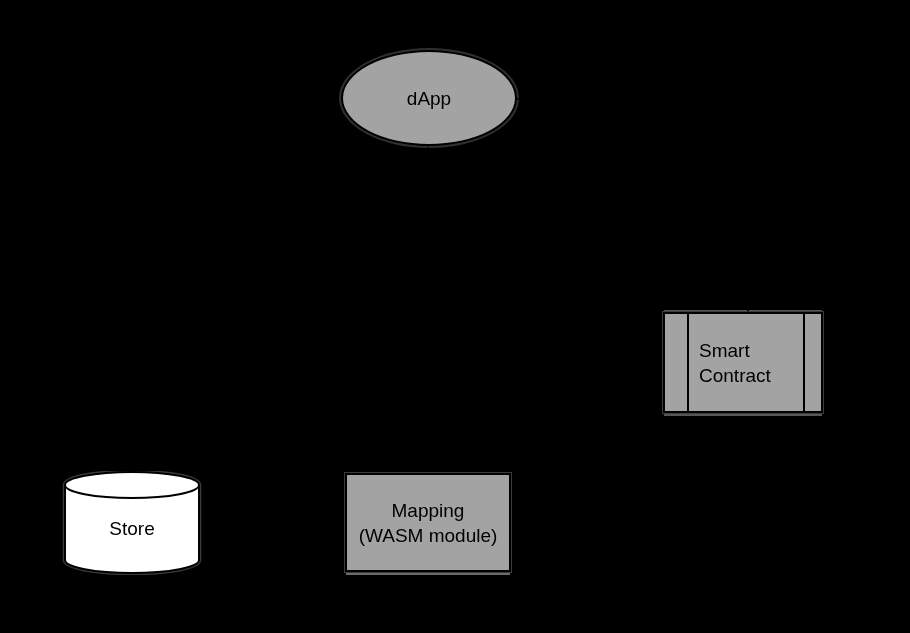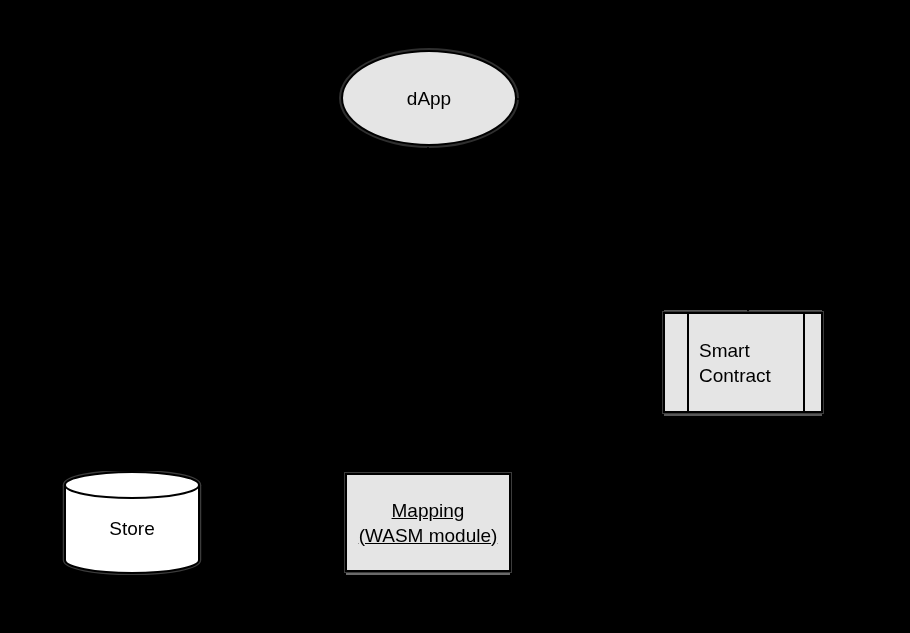--- a/index.html
+++ b/index.html
@@ -23,41 +23,41 @@
     pointer-events: none;
   }
   .edge {
     stroke: #000000;
     stroke-width: 1.5;
     fill: none;
   }
   .node {
     position: absolute;
     box-sizing: border-box;
-    background: #e5e5e5;
+    background: #a3a3a3;
     border: 2px solid #000000;
     color: #000000;
     font-size: 19px;
     line-height: 25px;
     display: flex;
     align-items: center;
     justify-content: center;
     z-index: 2;
     box-shadow: 0 0 0 1px #3c3c3c;
   }
   .label {
     white-space: pre-line;
     text-align: center;
   }
   .ellipse {
     border-radius: 50%;
     box-shadow: 0 0 0 2px #2f2f2f;
   }
   .box-graphql { box-shadow: 0 0 0 1px #3c3c3c, 0 -3px 0 -1px #636363; }
-  .box-mapping { box-shadow: 0 0 0 1px #3c3c3c, 0 4px 0 -1px #6b6b6b; text-decoration: underline; }
+  .box-mapping { box-shadow: 0 0 0 1px #3c3c3c, 0 4px 0 -1px #6b6b6b; }
   .box-smart   { box-shadow: 0 0 0 1px #3c3c3c, 0 -3px 0 -1px #575757, 0 4px 0 -1px #575757; }
   .process {
     justify-content: flex-start;
   }
   .process .label {
     text-align: left;
     padding-left: 34px;
   }
   .vbar {
     position: absolute;

